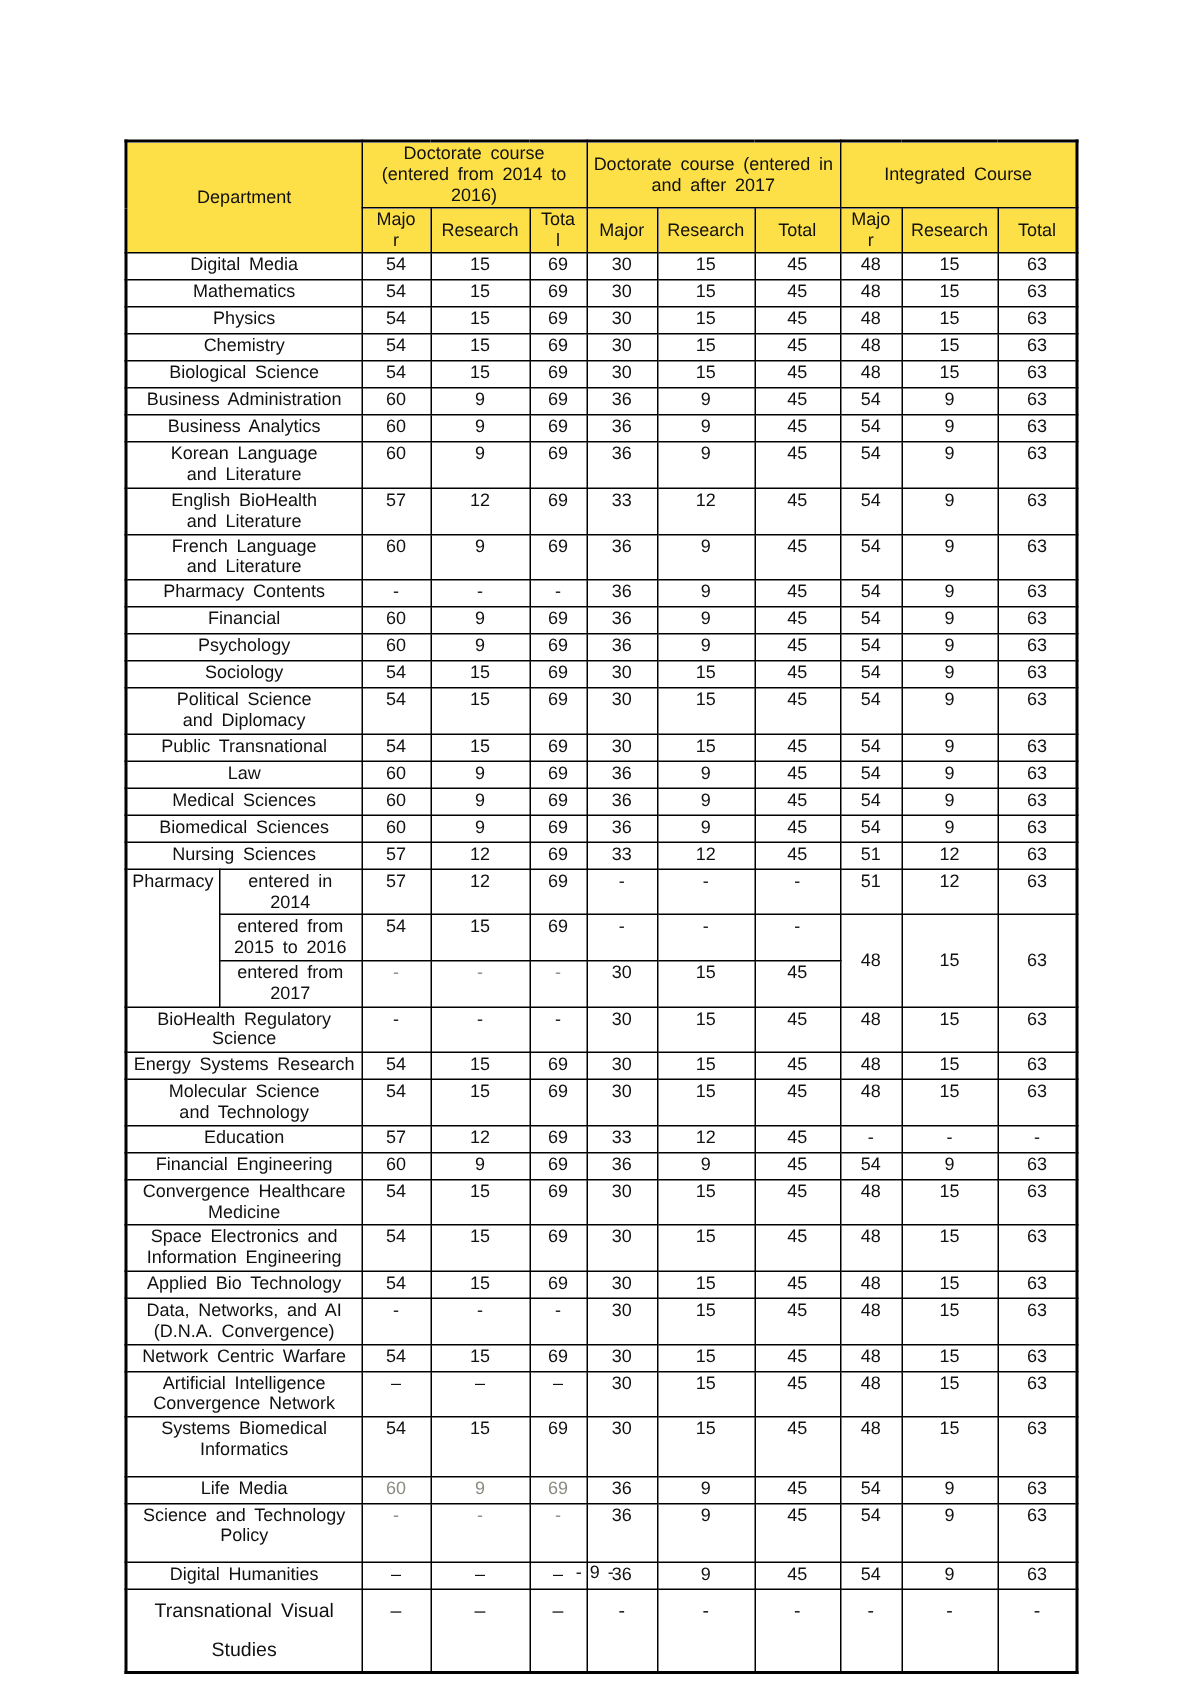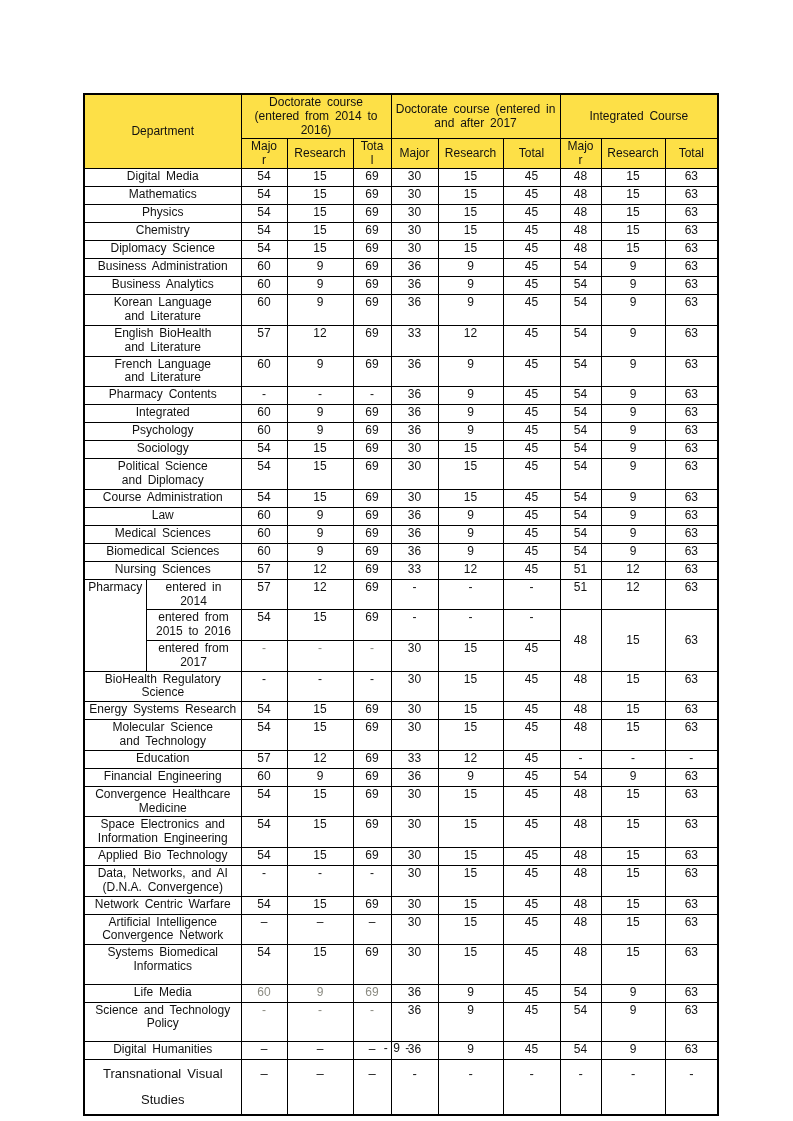--- a/index.html
+++ b/index.html
@@ -132,21 +132,21 @@
             <td class="val">15</td>
             <td class="val">69</td>
             <td class="val">30</td>
             <td class="val">15</td>
             <td class="val">45</td>
             <td class="val">48</td>
             <td class="val">15</td>
             <td class="val">63</td>
           </tr>
           <tr class="row">
-            <td class="dept" colspan="2">Diplomacy Science</td>
+            <td class="dept" colspan="2">Biological Science</td>
             <td class="val">54</td>
             <td class="val">15</td>
             <td class="val">69</td>
             <td class="val">30</td>
             <td class="val">15</td>
             <td class="val">45</td>
             <td class="val">48</td>
             <td class="val">15</td>
             <td class="val">63</td>
           </tr>
@@ -219,21 +219,21 @@
             <td class="val">-</td>
             <td class="val">-</td>
             <td class="val">36</td>
             <td class="val">9</td>
             <td class="val">45</td>
             <td class="val">54</td>
             <td class="val">9</td>
             <td class="val">63</td>
           </tr>
           <tr class="row">
-            <td class="dept" colspan="2">Integrated</td>
+            <td class="dept" colspan="2">Financial</td>
             <td class="val">60</td>
             <td class="val">9</td>
             <td class="val">69</td>
             <td class="val">36</td>
             <td class="val">9</td>
             <td class="val">45</td>
             <td class="val">54</td>
             <td class="val">9</td>
             <td class="val">63</td>
           </tr>
@@ -268,21 +268,21 @@
             <td class="val">15</td>
             <td class="val">69</td>
             <td class="val">30</td>
             <td class="val">15</td>
             <td class="val">45</td>
             <td class="val">54</td>
             <td class="val">9</td>
             <td class="val">63</td>
           </tr>
           <tr class="row">
-            <td class="dept" colspan="2">Course Administration</td>
+            <td class="dept" colspan="2">Public Transnational</td>
             <td class="val">54</td>
             <td class="val">15</td>
             <td class="val">69</td>
             <td class="val">30</td>
             <td class="val">15</td>
             <td class="val">45</td>
             <td class="val">54</td>
             <td class="val">9</td>
             <td class="val">63</td>
           </tr>

